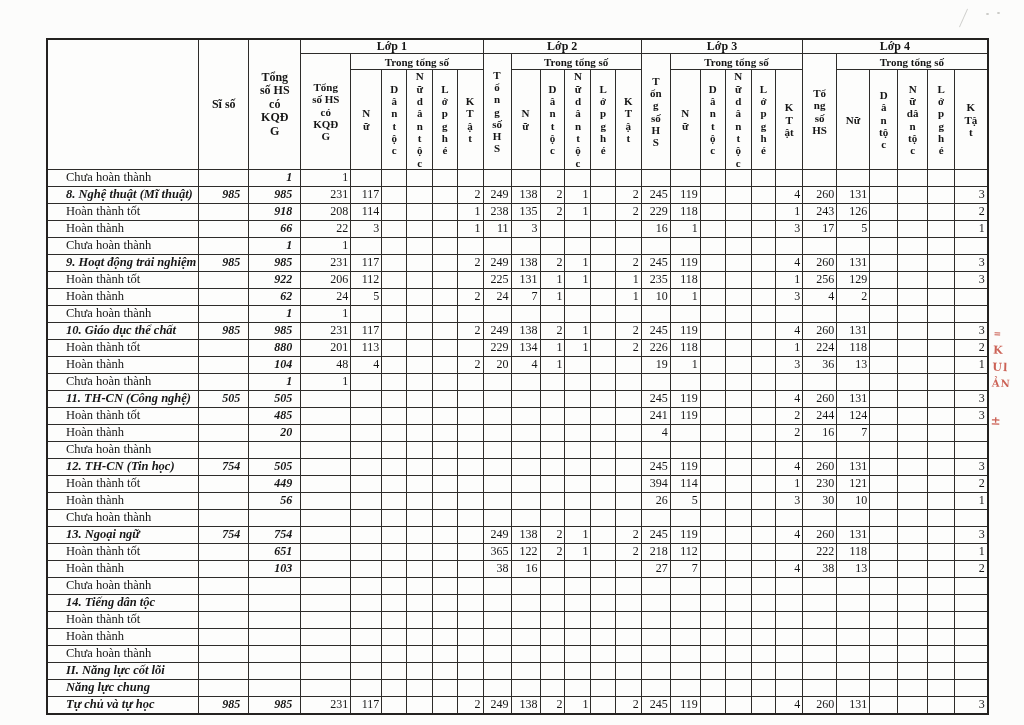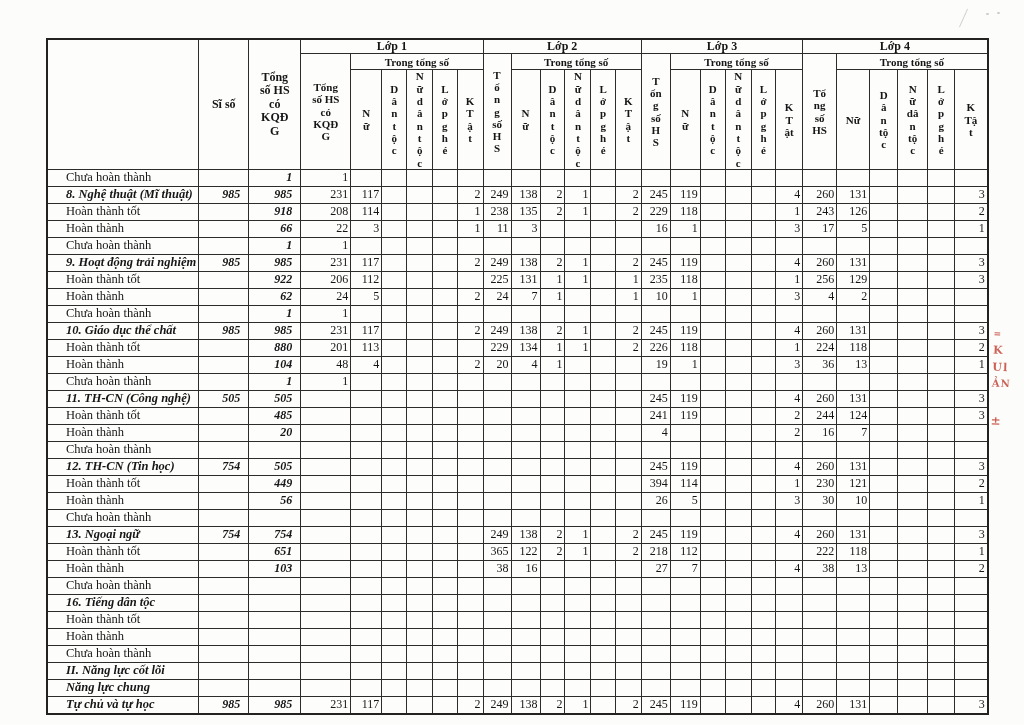--- a/index.html
+++ b/index.html
@@ -858,21 +858,21 @@
           <td class="num"></td>
           <td class="num"></td>
           <td class="num"></td>
           <td class="num"></td>
           <td class="num"></td>
           <td class="num"></td>
           <td class="num"></td>
           <td class="num"></td>
         </tr>
         <tr class="section">
-          <td class="lbl">16. Tiếng dân tộc</td>
+          <td class="lbl">14. Tiếng dân tộc</td>
           <td class="num emph"></td>
           <td class="num emph"></td>
           <td class="num"></td>
           <td class="num"></td>
           <td class="num"></td>
           <td class="num"></td>
           <td class="num"></td>
           <td class="num"></td>
           <td class="num"></td>
           <td class="num"></td>

